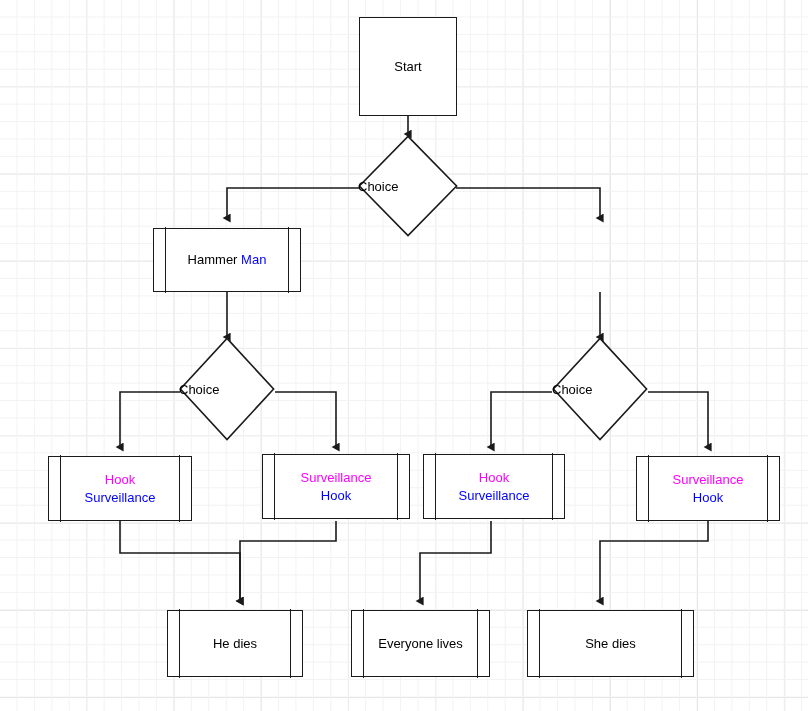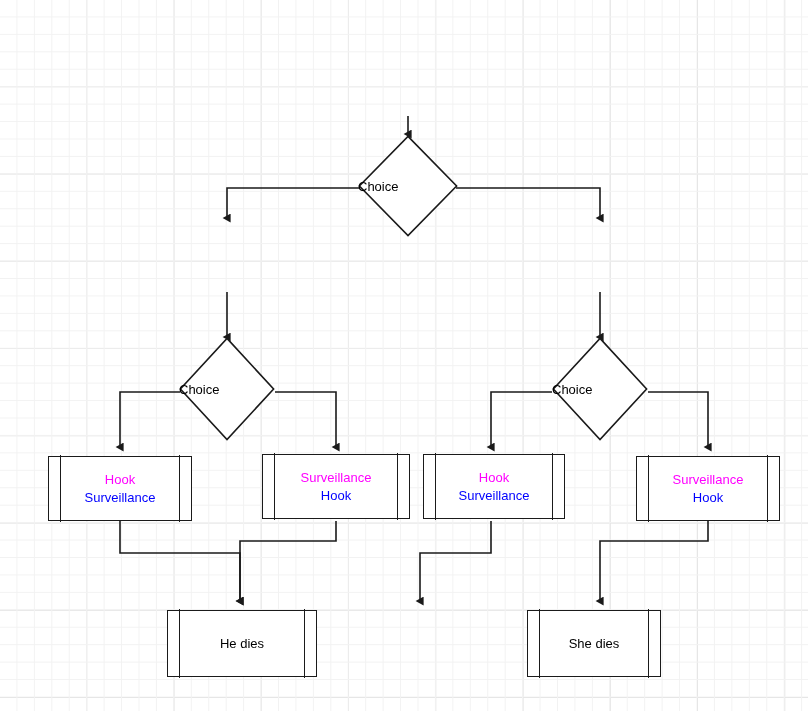--- a/index.html
+++ b/index.html
@@ -114,28 +114,36 @@
       <path d="M120,521 L120,553 L240,553 L240,601" marker-end="url(#arrow)"></path>
 
       <path d="M336,521 L336,541 L240,541 L240,601" marker-end="url(#arrow)"></path>
 
       <path d="M491,521 L491,553 L420,553 L420,601" marker-end="url(#arrow)"></path>
 
       <path d="M708,521 L708,541 L600,541 L600,601" marker-end="url(#arrow)"></path>
     </g>
   </svg>
 
+  <div class="node" style="left:359px; top:17px; width:98px; height:99px;">
+    <span class="label black">Start</span>
+  </div>
 
   <div class="diamond" style="left:358px; top:135px; width:100px; height:102px;">
     <svg class="dshape" viewBox="0 0 100 102" preserveAspectRatio="none">
       <polygon points="50,1.4 98.6,51 50,100.6 1.4,51" fill="#ffffff" stroke="#1a1a1a" stroke-width="1.6"></polygon>
     </svg>
     <span class="label black">Choice</span>
   </div>
 
+  <div class="node pp" style="left:153px; top:228px; width:148px; height:64px;">
+    <span class="label">
+      <span class="black">Hammer</span><span> </span><span class="blue">Man</span>
+    </span>
+  </div>
 
 
   <div class="diamond" style="left:179px; top:337px; width:96px; height:104px;">
     <svg class="dshape" viewBox="0 0 96 104" preserveAspectRatio="none">
       <polygon points="48,1.4 94.6,52 48,102.6 1.4,52" fill="#ffffff" stroke="#1a1a1a" stroke-width="1.6"></polygon>
     </svg>
     <span class="label black">Choice</span>
   </div>
 
   <div class="diamond" style="left:552px; top:337px; width:96px; height:104px;">
@@ -166,22 +174,25 @@
     </span>
   </div>
 
   <div class="node pp" style="left:636px; top:456px; width:144px; height:65px;">
     <span class="label">
       <span class="magenta">Surveillance</span><br>
       <span class="blue">Hook</span>
     </span>
   </div>
 
-  <div class="node pp" style="left:167px; top:610px; width:150px; height:67px;">
+  <div class="node pp" style="left:167px; top:610px; width:136px; height:67px;">
     <span class="label black">He dies</span>
   </div>
 
+  <div class="node pp" style="left:351px; top:610px; width:139px; height:67px;">
+    <span class="label black">Everyone lives</span>
+  </div>
 
-  <div class="node pp" style="left:527px; top:610px; width:134px; height:67px;">
+  <div class="node pp" style="left:527px; top:610px; width:167px; height:67px;">
     <span class="label black">She dies</span>
   </div>
 
 </div>
 
 </body></html>

